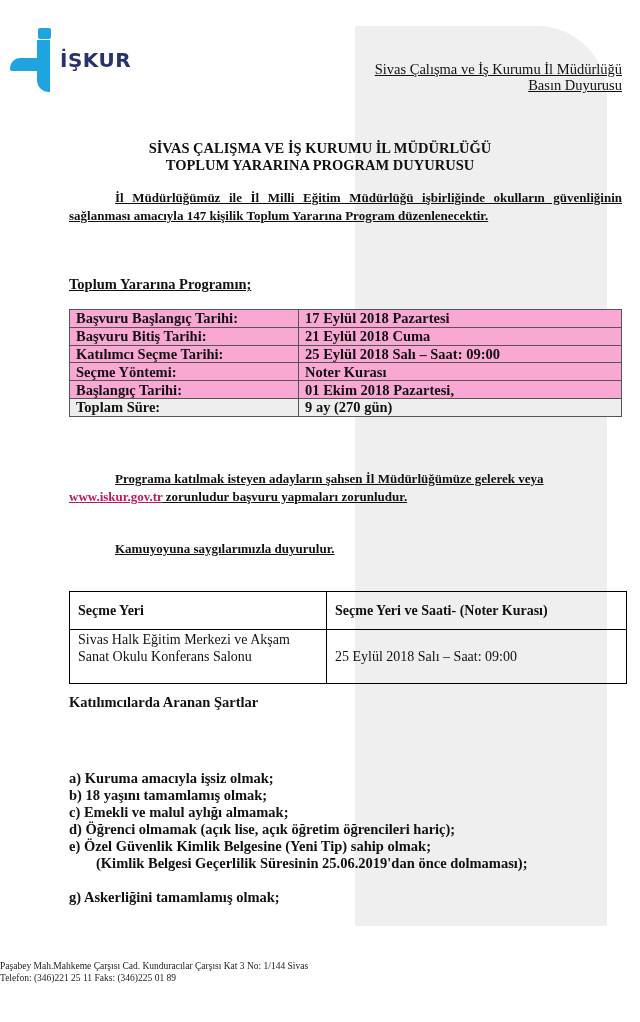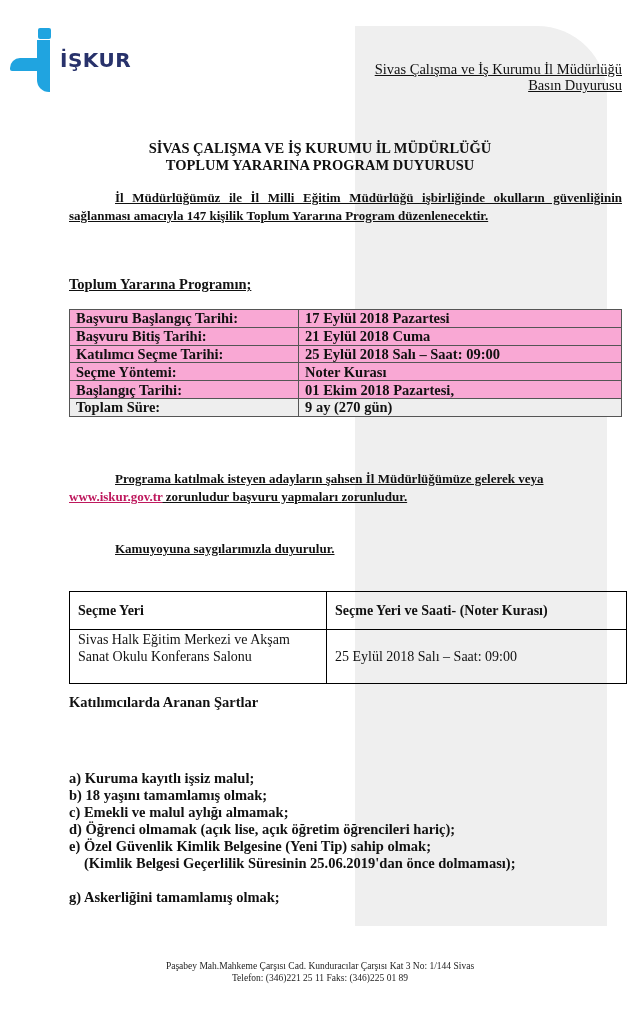--- a/index.html
+++ b/index.html
@@ -73,21 +73,21 @@
   table.place tr.h td { height: 38px; font-weight: bold; }
   table.place tr.b td { height: 54px; line-height: 17px; }
   table.place td.c1 { width: 257px; }
 
   .req {
     position: absolute; left: 69px; font-family: "Liberation Serif", serif; font-weight: bold; font-size: 14.5px;
     line-height: 17.3px;
   }
 
   .footer {
-    position: absolute; left: 0; width: 640px; top: 960px; text-align: center;
+    position: absolute; left: 0; width: 640px; top: 960px; 
     font-family: "Liberation Serif", serif; font-size: 9.5px; line-height: 12px; color: #222;
   }
 </style>
 </head>
 <body>
 
 <div class="bg-wrap">
   <div class="bg-shape"></div>
   <div class="bg-cover-bottom"></div>
 </div>
@@ -158,24 +158,24 @@
     <td class="c1" style="vertical-align:top; padding-top:1px;">
       <div>Sivas Halk Eğitim Merkezi ve Akşam</div>
       <div>Sanat Okulu Konferans Salonu</div>
     </td>
     <td>25 Eylül 2018 Salı – Saat: 09:00</td>
   </tr>
 </tbody>
   </table>
 
 <div class="req" style="top:694px;">Katılımcılarda Aranan Şartlar</div>
-<div class="req" style="top:770px;">a) Kuruma kayıtlı işsiz malul;</div>
+<div class="req" style="top:770px;">a) Kuruma amacıyla işsiz olmak;</div>
 <div class="req" style="top:787px;">b) 18 yaşını tamamlamış olmak;</div>
 <div class="req" style="top:804px;">c) Emekli ve malul aylığı almamak;</div>
 <div class="req" style="top:821px;">d) Öğrenci olmamak (açık lise, açık öğretim öğrencileri hariç);</div>
 <div class="req" style="top:838px;">e) Özel Güvenlik Kimlik Belgesine (Yeni Tip) sahip olmak;</div>
-<div class="req" style="top:855px; left:84px;">(Kimlik Belgesi Geçerlilik Süresinin 25.06.2019'dan önce dolmaması);</div>
+<div class="req" style="top:855px; left:96px;">(Kimlik Belgesi Geçerlilik Süresinin 25.06.2019'dan önce dolmaması);</div>
 <div class="req" style="top:889px;">g) Askerliğini tamamlamış olmak;</div>
 
 <div class="footer">
   <div>Paşabey Mah.Mahkeme Çarşısı Cad. Kunduracılar Çarşısı Kat 3 No: 1/144 Sivas</div>
   <div>Telefon: (346)221 25 11 Faks: (346)225 01 89</div>
 </div>
 
 </body></html>

